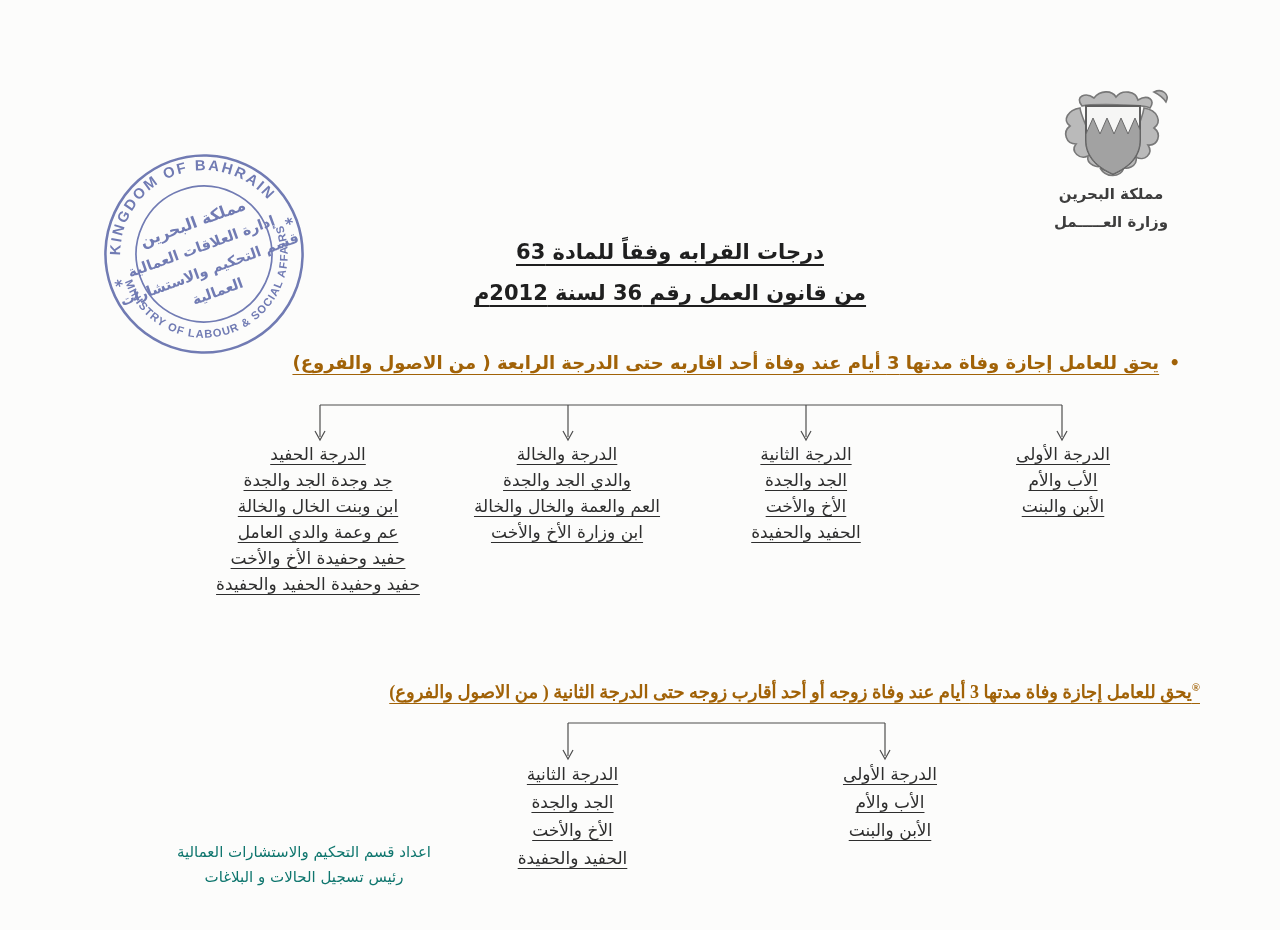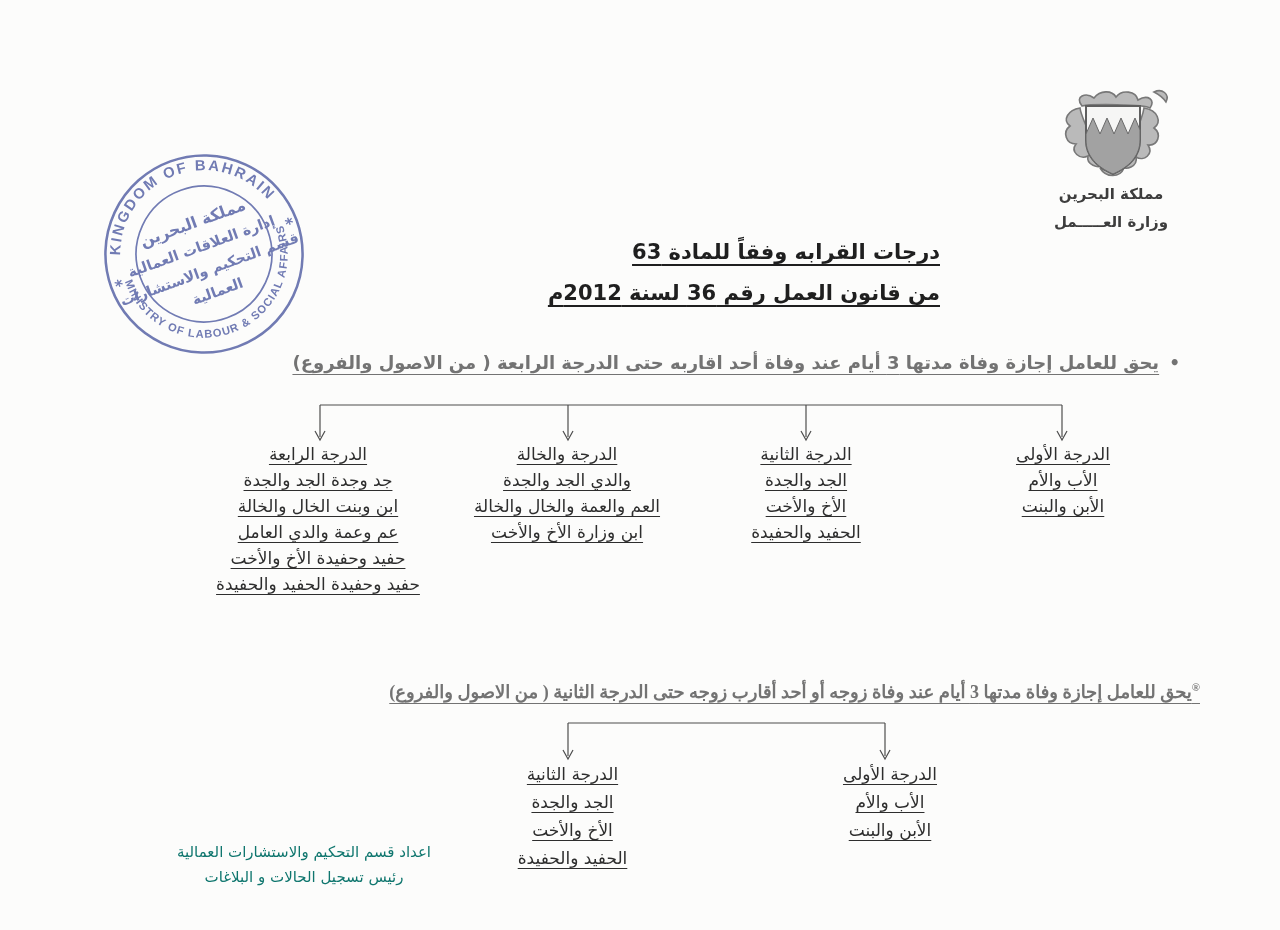--- a/index.html
+++ b/index.html
@@ -17,28 +17,28 @@
   
   .emblem { position:absolute; left:1050px; top:88px; width:124px; height:95px; }
   .emblem-text {
     position:absolute; left:1042px; top:180px; width:138px;
     text-align:center; direction:rtl; font-size:15px; font-weight:bold;
     color:#3d3d3d; line-height:28px; letter-spacing:.5px;
   }
   
   .title-block {
     position:absolute; left:400px; top:240px; width:540px;
-    direction:rtl; font-weight:bold; font-size:21px;
+    text-align:center; direction:rtl; font-weight:bold; font-size:21px;
     color:#1f1f1f;
   }
   .title-line { text-decoration:underline; text-underline-offset:5px; display:inline-block; margin-bottom:17px; }
   
   .bullet-row {
     position:absolute; direction:rtl; text-align:right;
-    font-weight:bold; font-size:18px; color:#737373; white-space:nowrap;
+    font-weight:bold; font-size:18px; color:#a16207; white-space:nowrap;
   }
   .bullet1 { top:352px; right:100px; }
   .bullet2 { top:681px; right:80px;font-family:Liberation Serif, serif; }
   .bullet-marker { display:inline-block; margin-left:10px; font-size:17px; }
   .bullet-text { text-decoration:underline; text-underline-offset:5px; }
   .reg-mark { font-size:11px; vertical-align:super; }
   
   .tree-lines { position:absolute; left:0; top:0; pointer-events:none; }
   .degree-col {
     position:absolute; direction:rtl; text-align:center;
@@ -147,21 +147,21 @@
     <div class="rel">الأخ والأخت</div>
     <div class="rel">الحفيد والحفيدة</div>
   </div>
   <div class="degree-col t1c3">
     <div class="hdr">الدرجة والخالة</div>
     <div class="rel">والدي الجد والجدة</div>
     <div class="rel">العم والعمة والخال والخالة</div>
     <div class="rel">ابن وزارة الأخ والأخت</div>
   </div>
   <div class="degree-col t1c4">
-    <div class="hdr">الدرجة الرابعة</div>
+    <div class="hdr">الدرجة الحفيد</div>
     <div class="rel">جد وجدة الجد والجدة</div>
     <div class="rel">ابن وبنت الخال والخالة</div>
     <div class="rel">عم وعمة والدي العامل</div>
     <div class="rel">حفيد وحفيدة الأخ والأخت</div>
     <div class="rel">حفيد وحفيدة الحفيد والحفيدة</div>
   </div>
 
   <div class="bullet-row bullet2">
     <span class="bullet-text"><span class="reg-mark">®</span><span>يحق للعامل إجازة وفاة مدتها 3 أيام عند وفاة زوجه أو أحد أقارب زوجه حتى الدرجة الثانية ( من الاصول والفروع)</span></span>
   </div>

